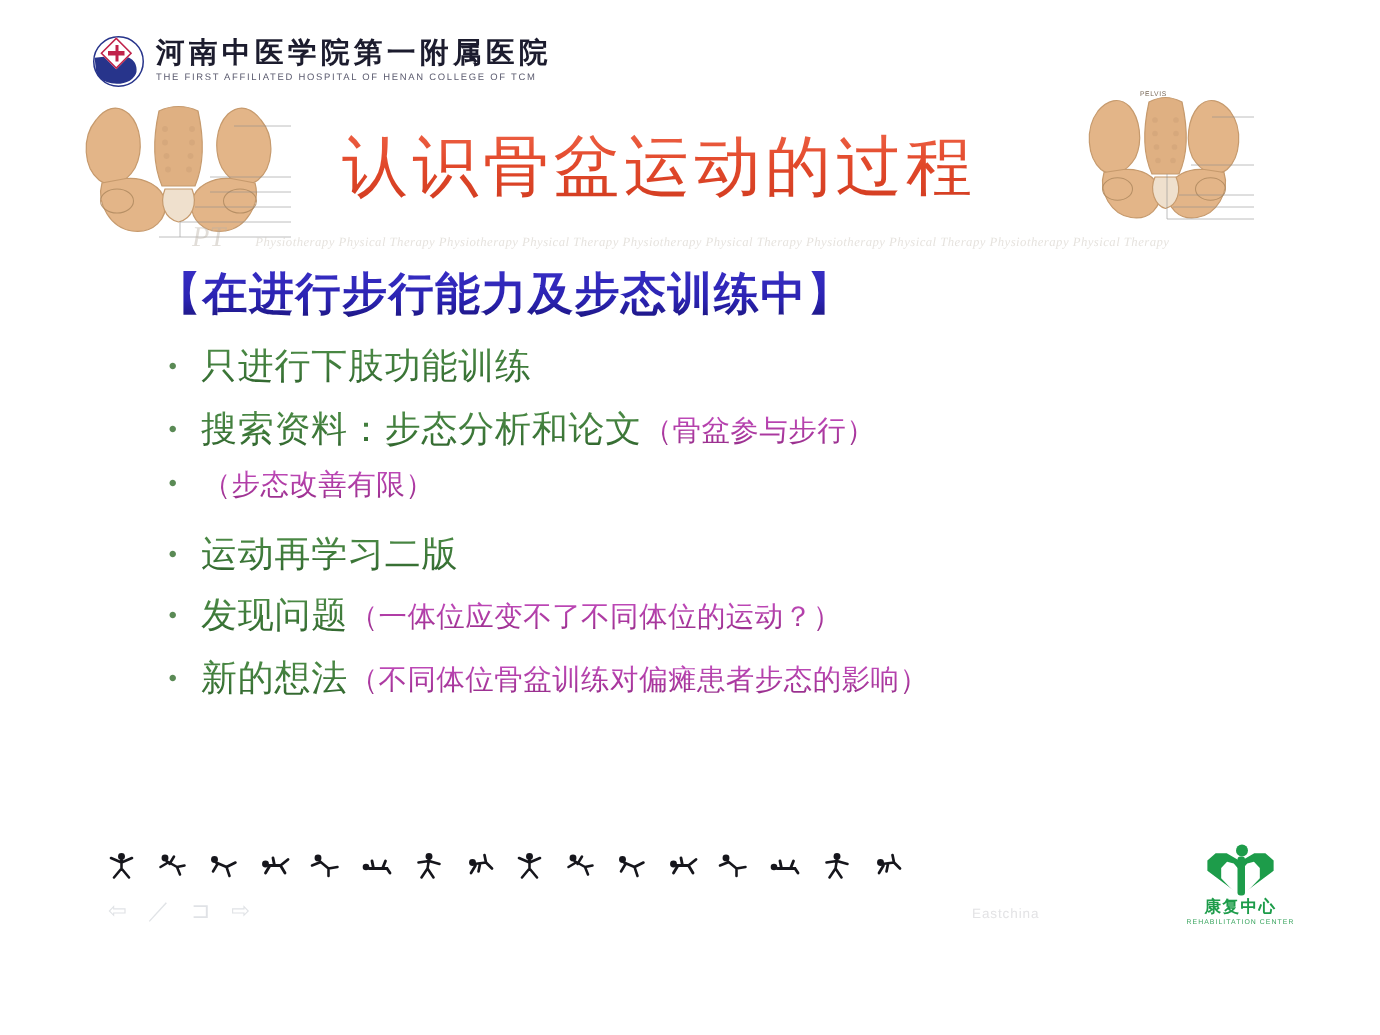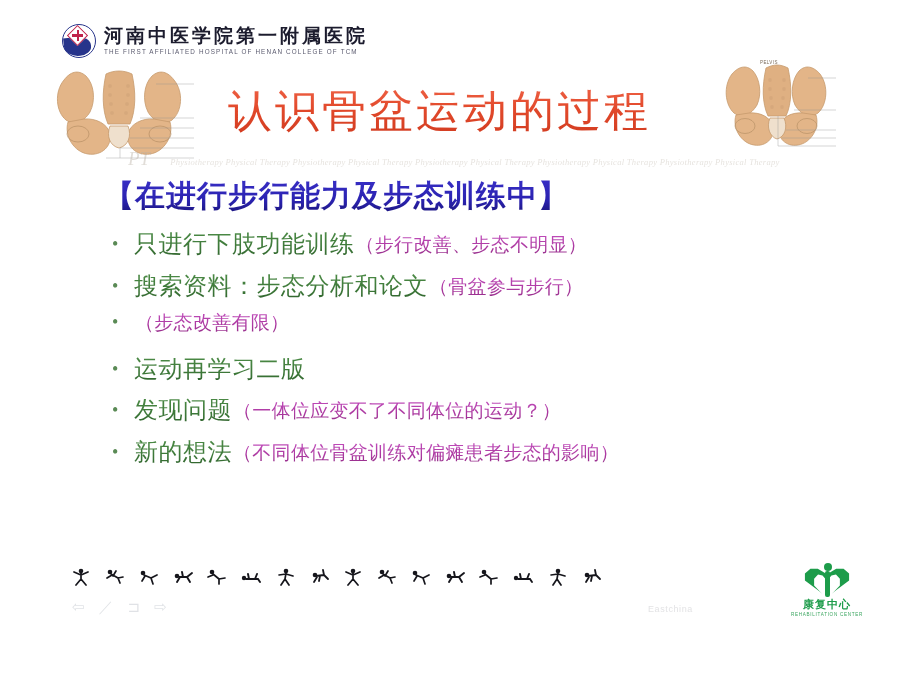--- a/index.html
+++ b/index.html
@@ -408,21 +408,20 @@
     <span class="pt-big">PT</span>
     <span class="pt-small">Physiotherapy  Physical Therapy  Physiotherapy  Physical Therapy  Physiotherapy  Physical Therapy  Physiotherapy  Physical Therapy  Physiotherapy  Physical Therapy</span>
   </div>
 
   <div class="heading">【在进行步行能力及步态训练中】</div>
 
   <div class="bullets">
     <div class="bullet-row">
       <span class="bullet-dot">•</span>
       <span class="bullet-main">只进行下肢功能训练</span>
-      <span class="bullet-note">（步行改善、步态不明显）</span>
     </div>
     <div class="bullet-row">
       <span class="bullet-dot">•</span>
       <span class="bullet-main">搜索资料：步态分析和论文</span>
       <span class="bullet-note">（骨盆参与步行）</span>
     </div>
     <div class="bullet-row">
       <span class="bullet-dot">•</span>
       <span class="bullet-note">（步态改善有限）</span>
     </div>

